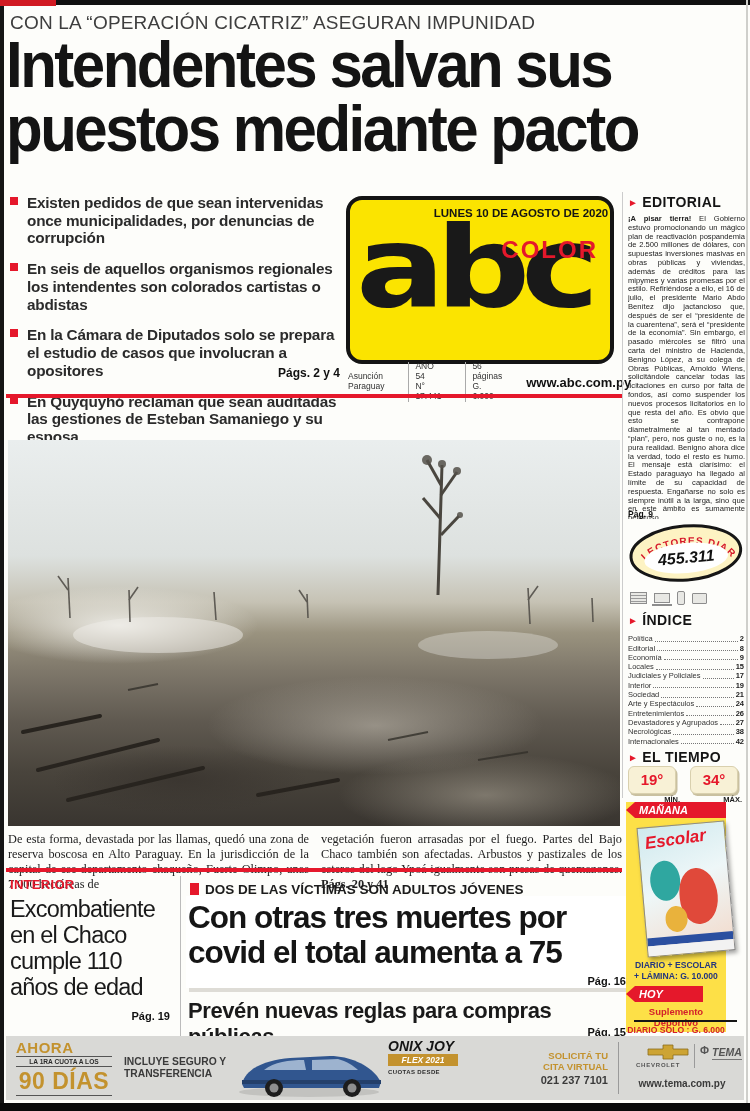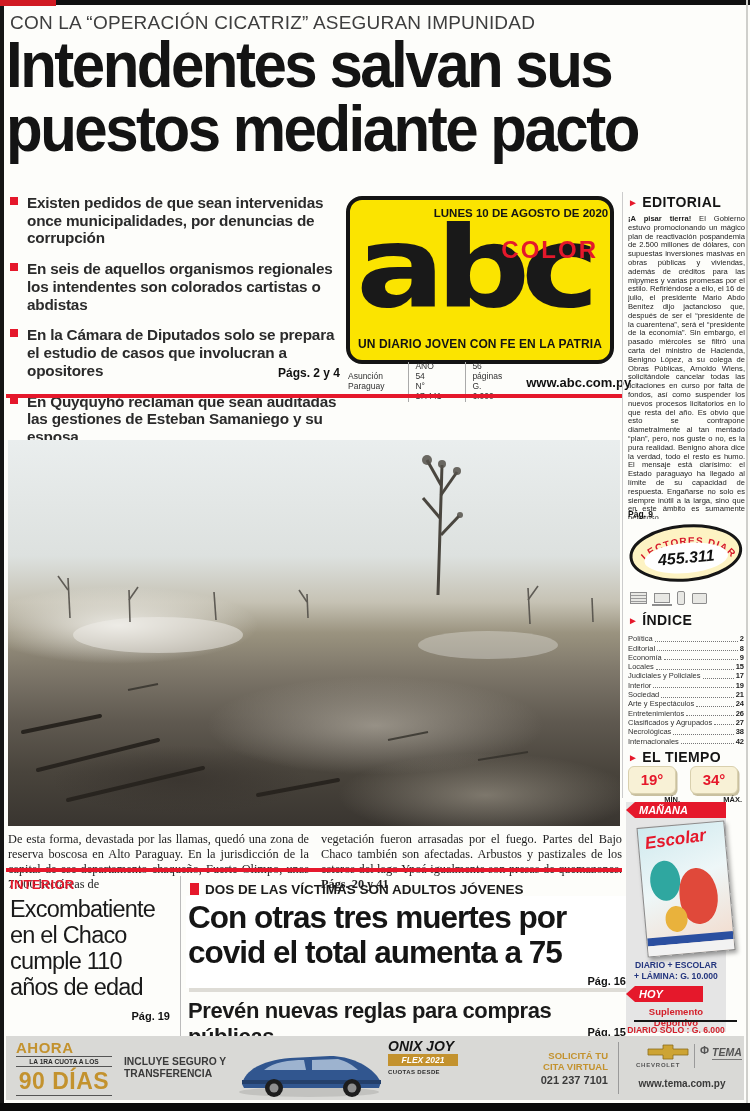--- a/index.html
+++ b/index.html
@@ -90,21 +90,21 @@
   .idx-dots{flex:1;border-bottom:1px dotted #777;margin:0 2px 1.5px 2px;}
   .idx-p{font-weight:700;color:#1a1a1a;}
   .wx-hdr{left:628px;top:749px;}
   .wx{left:628px;top:766px;width:114px;display:flex;justify-content:space-between;}
   .wx-cell{width:52px;}
   .wx-badge{width:46px;height:26px;background:#f8f1d6;border:1px solid #d9d0ae;border-radius:6px;
             box-shadow:1.5px 2px 0 #c9c0a0;text-align:center;line-height:26px;
             font-size:15px;font-weight:700;color:#e5182b;}
   .wx-lab{text-align:right;font-size:7.5px;font-weight:700;color:#222;margin-top:1px;}
   
-  .promo{left:626px;top:802px;width:100px;height:230px;background:#e5e5e5;}
+  .promo{left:626px;top:802px;width:100px;height:230px;background:#fde047;}
   .pr-banner{position:relative;height:16px;background:#e5182b;color:#fff;font-weight:700;
              font-size:11px;line-height:16px;padding-left:13px;font-style:italic;
              clip-path:polygon(0 50%,9px 0,100% 0,100% 100%,9px 100%);}
   .pr-banner.hoy{width:64px;}
   .mag{position:absolute;left:16px;top:22px;width:86px;height:128px;transform:rotate(-5deg);
        background:linear-gradient(160deg,#cfe9ee 0%,#eef7f8 45%,#f3d8c8 100%);
        border:1px solid #8a8a8a;box-shadow:2px 3px 4px rgba(0,0,0,.35);overflow:hidden;}
   .mag-title{position:absolute;left:6px;top:4px;font-size:17px;font-weight:700;font-style:italic;
              color:#e5182b;transform:rotate(-3deg);}
   .mag-blob1{position:absolute;left:8px;top:34px;width:30px;height:40px;border-radius:50%;background:#2fa7a0;}
@@ -180,21 +180,20 @@
       <span class="bsq"></span>
       <span>En Quyquyhó reclaman que sean auditadas las gestiones de Esteban Samaniego y su esposa</span>
     </div>
   </div>
   <div class="abs pags">Págs. 2 y 4</div>
 
   <div class="abs logo-box">
     <div class="logo-date">LUNES 10 DE AGOSTO DE 2020</div>
     <div class="logo-abc">abc</div>
     <div class="logo-color">COLOR</div>
-    <div class="logo-slogan">UN DIARIO JOVEN CON FE EN LA PATRIA</div>
   </div>
   <div class="abs mast-info">
     <div class="mi-pair">
       <div>Asunción</div>
       <div>Paraguay</div>
     </div>
     <div class="mi-pair">
       <div>AÑO 54</div>
       <div>N° 17.441</div>
     </div>
@@ -342,21 +341,21 @@
         <span>Arte y Espectáculos</span>
         <span class="idx-dots"></span>
         <span class="idx-p">24</span>
       </div>
     <div class="idx-row">
         <span>Entretenimientos</span>
         <span class="idx-dots"></span>
         <span class="idx-p">26</span>
       </div>
     <div class="idx-row">
-        <span>Clasificados y Agrupados</span>
+        <span>Devastadores y Agrupados</span>
         <span class="idx-dots"></span>
         <span class="idx-p">27</span>
       </div>
     <div class="idx-row">
         <span>Necrológicas</span>
         <span class="idx-dots"></span>
         <span class="idx-p">38</span>
       </div>
     <div class="idx-row">
         <span>Internacionales</span>

